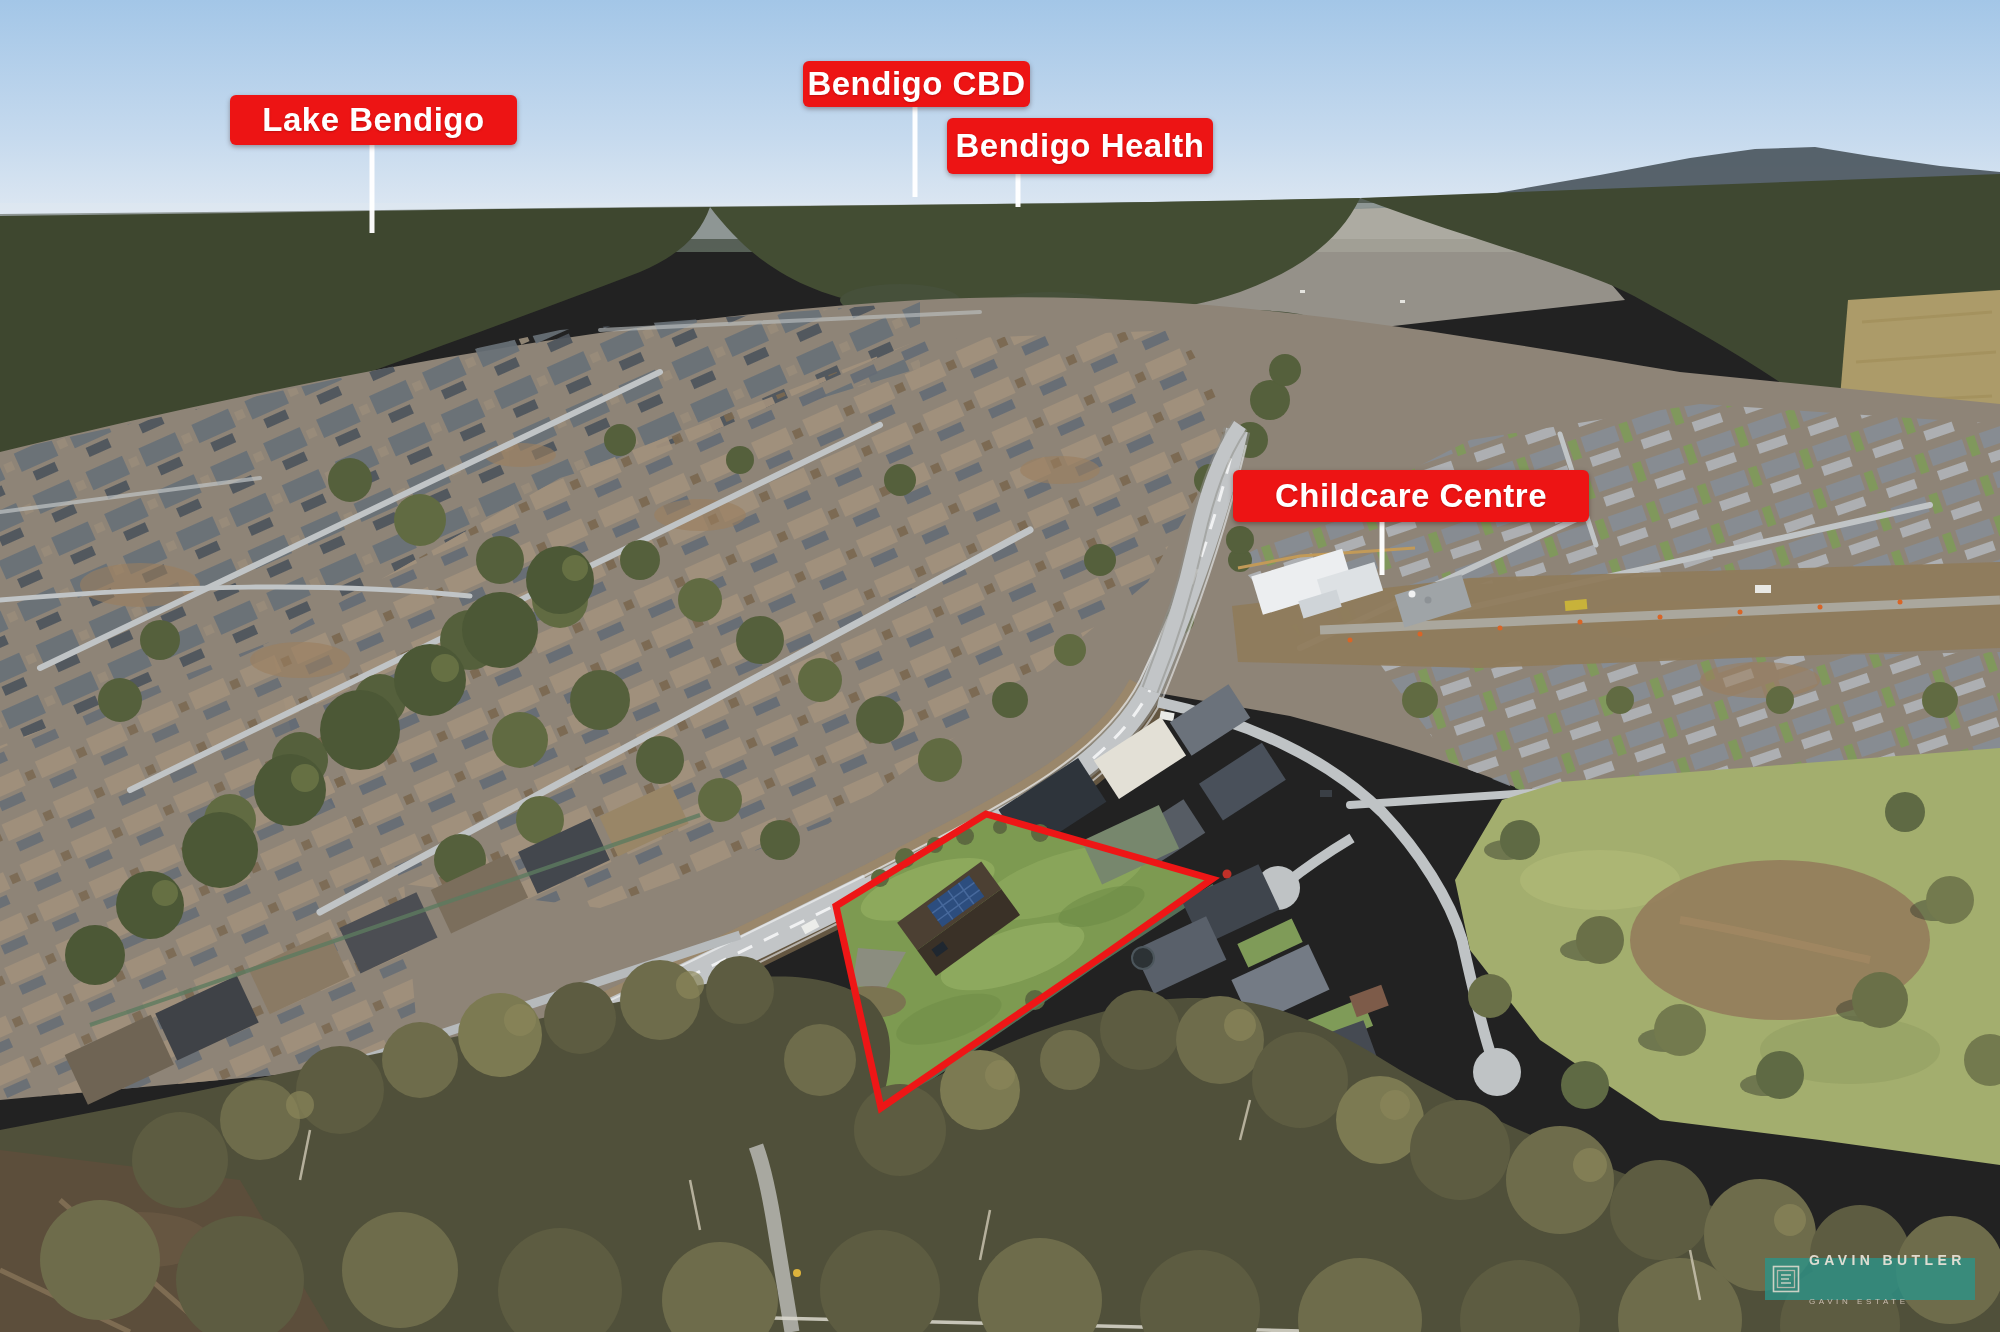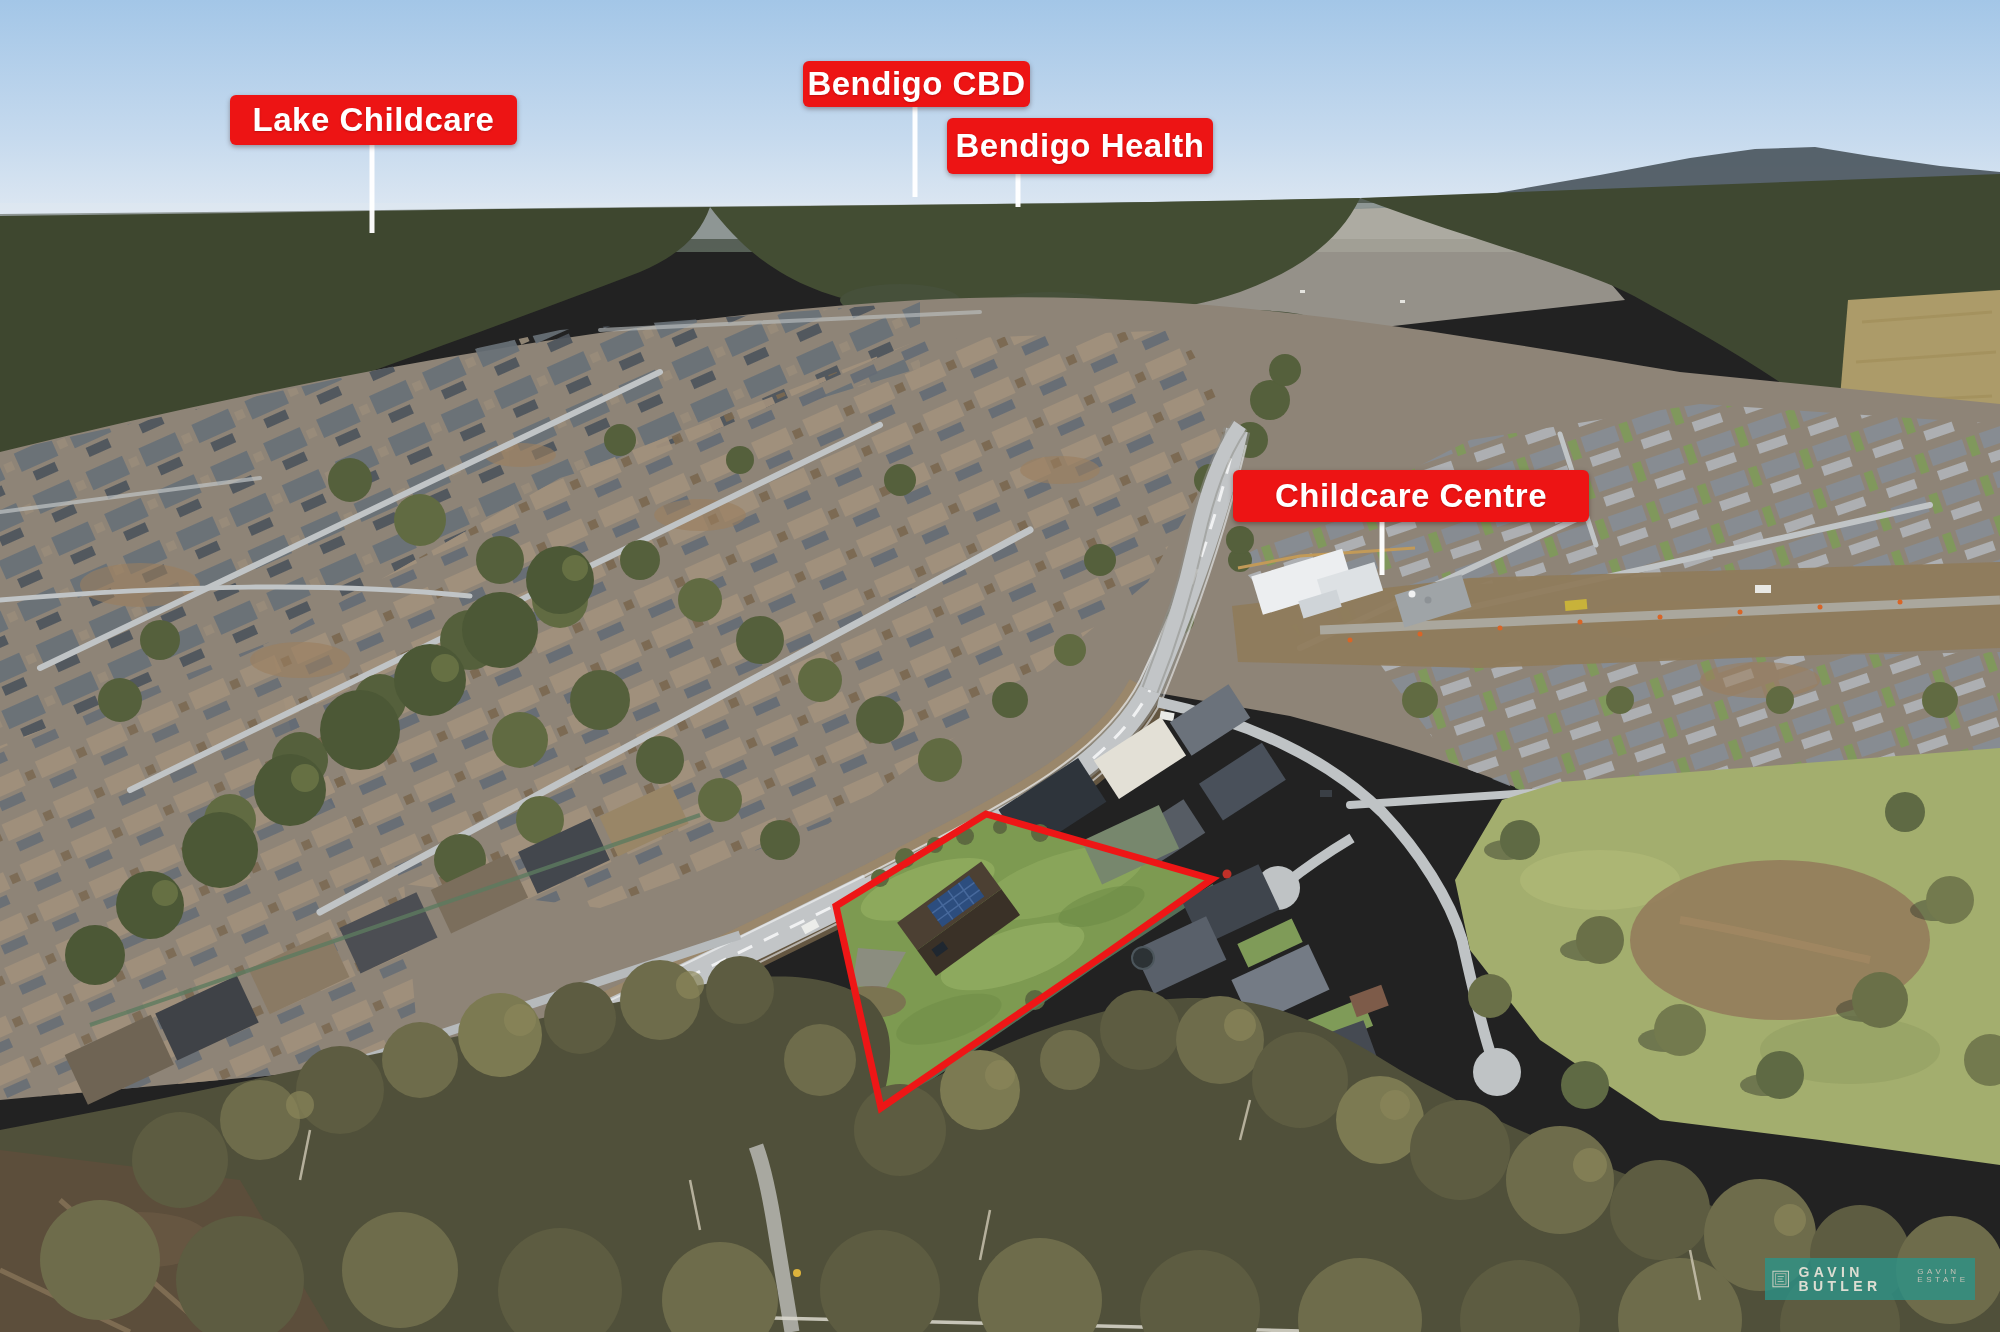--- a/index.html
+++ b/index.html
@@ -12,21 +12,21 @@
     font-weight:700;font-size:33px;letter-spacing:.5px;
     border-radius:6px;box-shadow:0 2px 5px rgba(40,0,0,.35);
     text-shadow:0 1px 2px rgba(100,0,0,.35);white-space:nowrap;}
   .leader{stroke:var(--leader-color,#ffffff);stroke-width:5;fill:none;opacity:.97;}
   .boundary{stroke:var(--boundary-color,#ee1616);stroke-width:7;fill:none;
             stroke-linejoin:miter;stroke-miterlimit:14;}
   #watermark{
     position:absolute;left:1765px;top:1258px;width:210px;height:42px;
     background:var(--wm-bg,rgba(42,148,137,.78));
     display:flex;align-items:center;gap:9px;padding-left:7px;box-sizing:border-box;}
-  #watermark .wm-text{display:flex;flex-direction:row;line-height:1;gap:28px;}
+  #watermark .wm-text{display:flex;flex-direction:column;line-height:1;gap:28px;}
   #watermark .wm-line1{color:#ece5da;font-size:14px;font-weight:700;letter-spacing:4.4px;opacity:.92;}
   #watermark .wm-line2{color:#dcccc2;font-size:8px;font-weight:400;letter-spacing:3.6px;margin-top:3px;opacity:.85;}
 </style>
 </head>
 <body>
 
 <div id="stage">
 
   <svg class="layer" viewBox="0 0 2000 1332" preserveAspectRatio="none">
     <defs>
@@ -412,21 +412,21 @@
   </svg>
 
   <svg class="layer" viewBox="0 0 2000 1332">
     <path class="leader" d="M 372 145 L 372 233"></path>
     <path class="leader" d="M 915 105 L 915 197"></path>
     <path class="leader" d="M 1018 168 L 1018 207"></path>
     <path class="leader" d="M 1382 520 L 1382 575"></path>
     <path class="boundary" d="M 986 814 L 1212 879 L 1097 960 L 881 1108 L 836 906 Z"></path>
   </svg>
 
-  <div class="ann-label" style="left:230px;top:95px;width:287px;height:50px;">Lake Childcare</div>
+  <div class="ann-label" style="left:230px;top:95px;width:287px;height:50px;">Lake Bendigo</div>
   <div class="ann-label" style="left:803px;top:61px;width:227px;height:46px;">Bendigo CBD</div>
   <div class="ann-label" style="left:947px;top:118px;width:266px;height:56px;">Bendigo Health</div>
   <div class="ann-label" style="left:1233px;top:470px;width:356px;height:52px;">Childcare Centre</div>
 
   <div id="watermark">
     <svg width="28" height="28" viewBox="0 0 28 28">
       <rect x="1.5" y="1.5" width="25" height="25" fill="none" stroke="#e5ded2" stroke-width="1.6" opacity=".85"></rect>
       <rect x="5.5" y="5.5" width="17" height="17" fill="none" stroke="#e0c9bd" stroke-width="1.3" opacity=".75"></rect>
       <path d="M 9 10 H 19 M 9 14 H 17 M 9 18 H 19" stroke="#e5ded2" stroke-width="1.3" fill="none" opacity=".8"></path>
     </svg>

